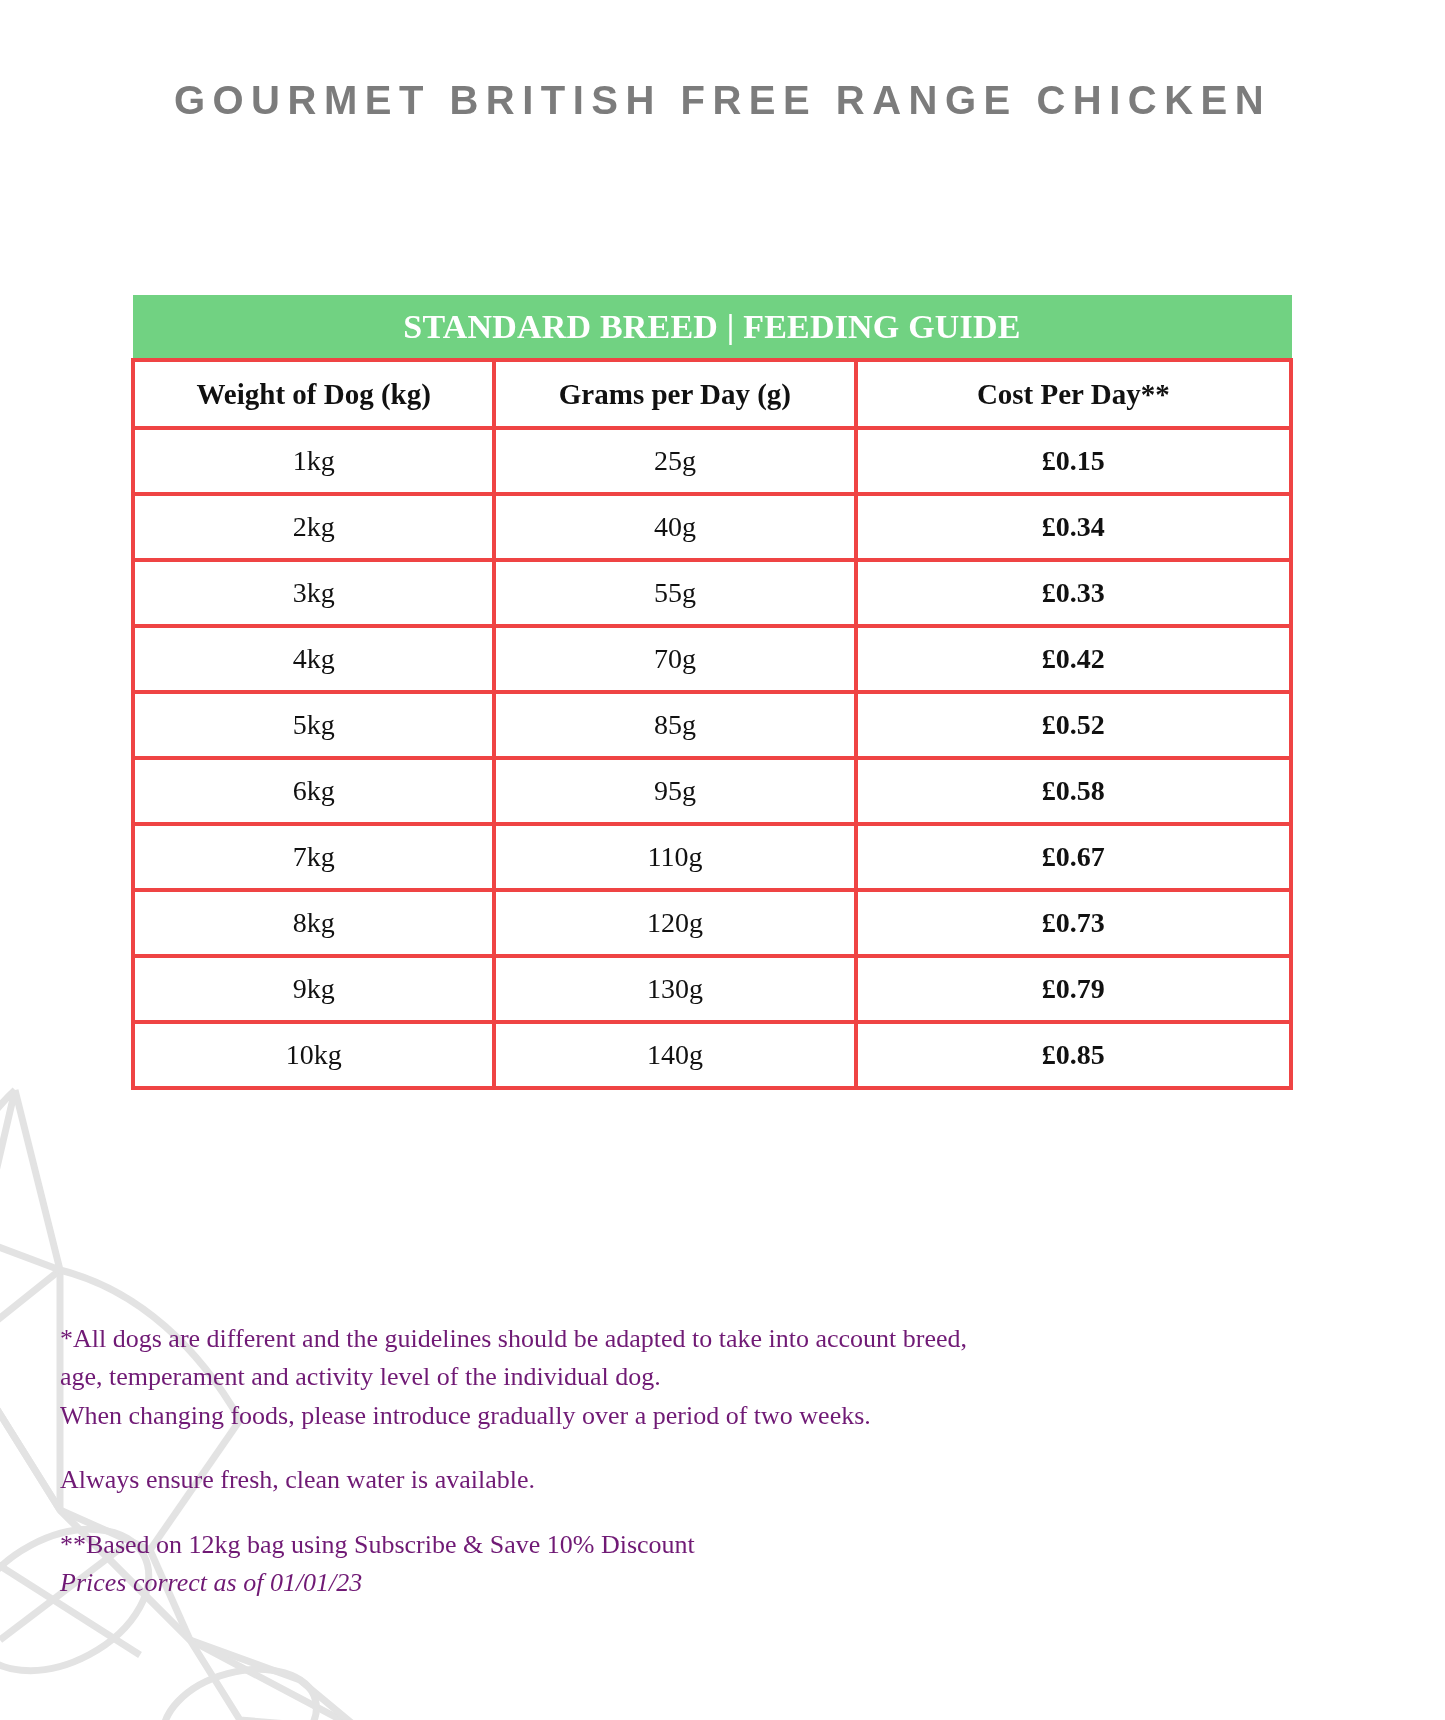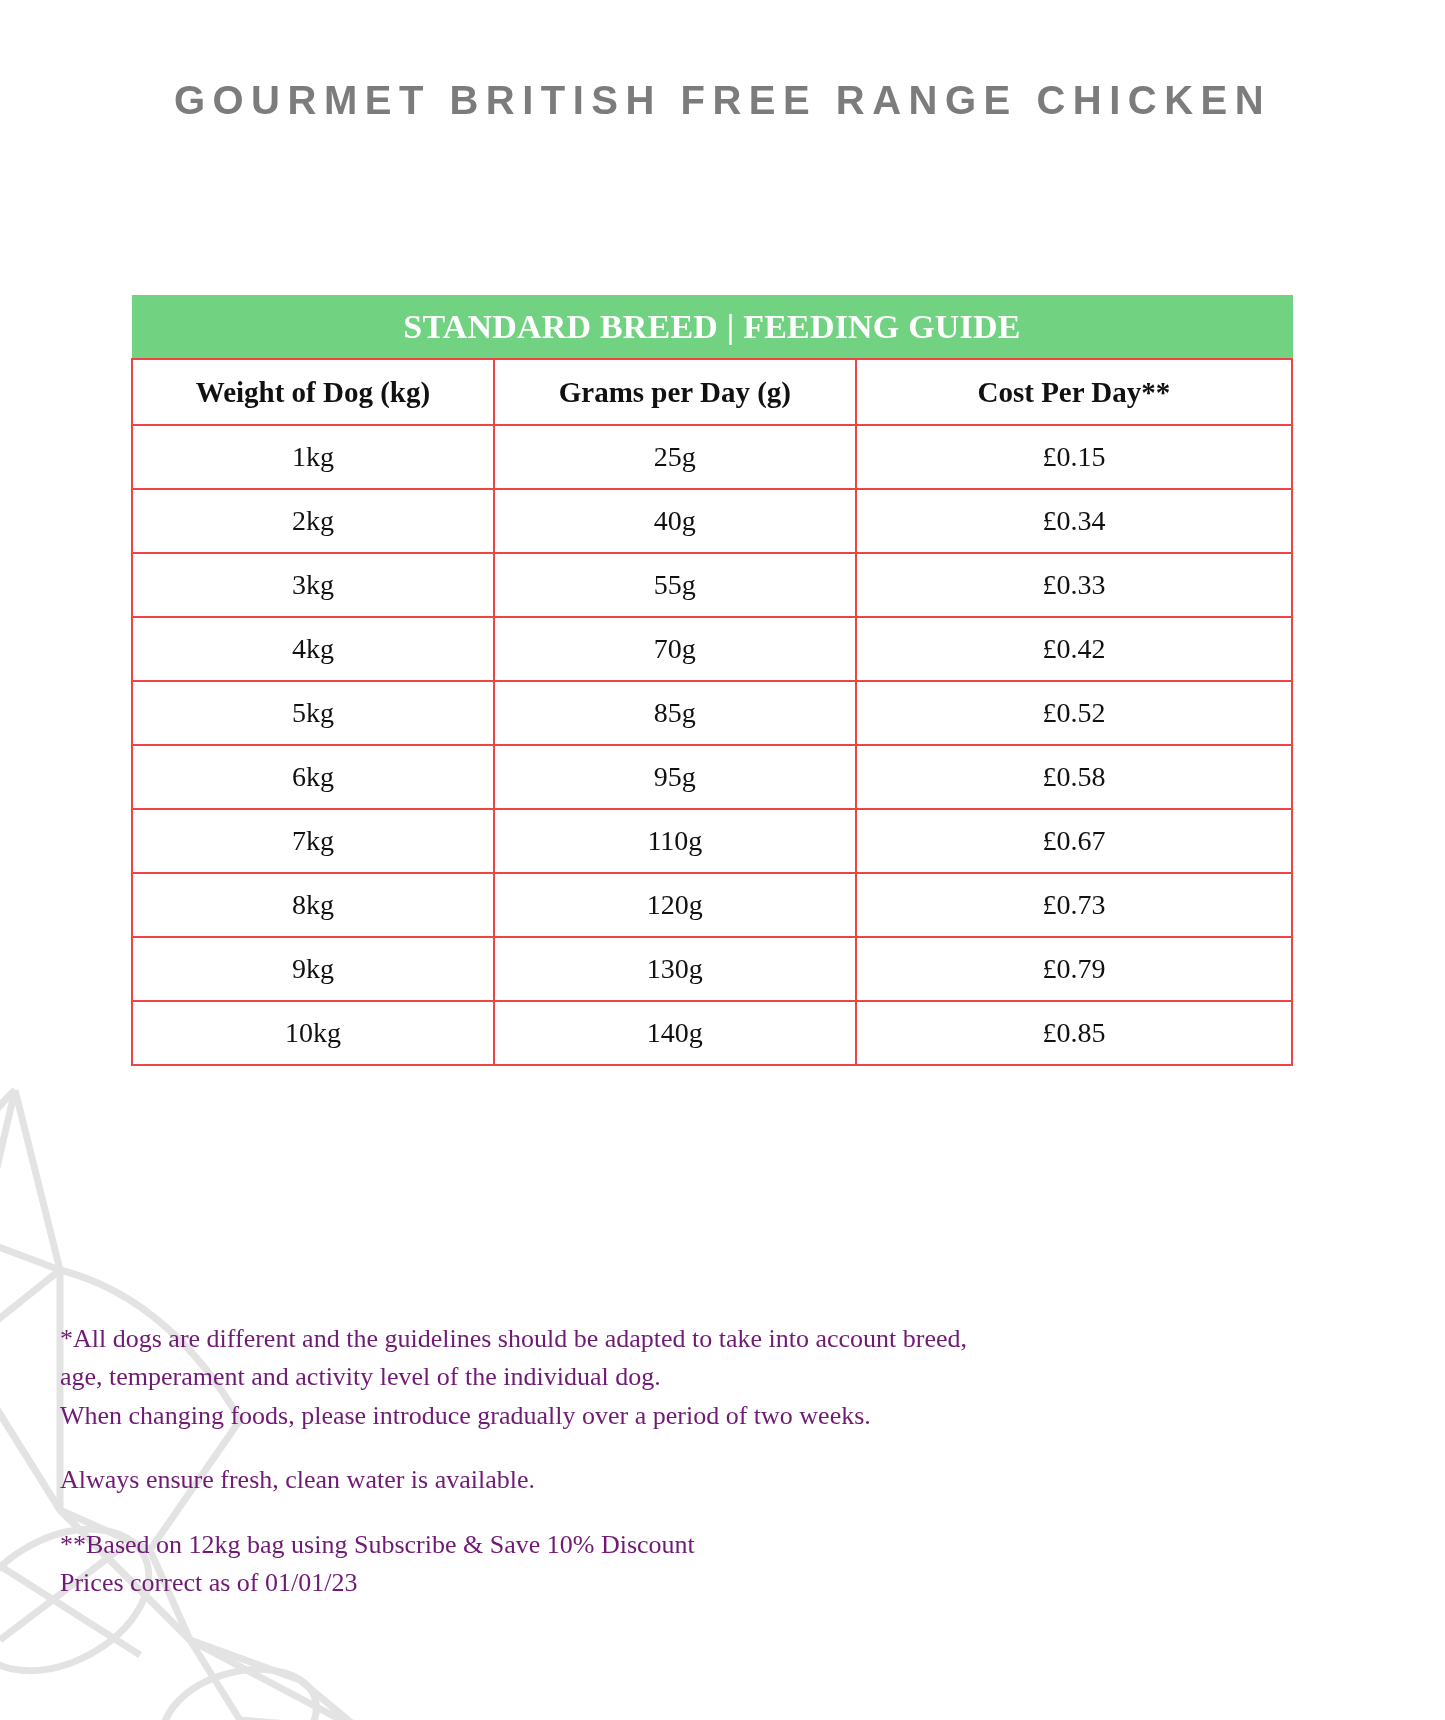--- a/index.html
+++ b/index.html
@@ -49,21 +49,21 @@
     left: 131px;
     width: 1162px;
     z-index: 2;
   }
   table.feeding {
     border-collapse: collapse;
     width: 100%;
     table-layout: fixed;
   }
   table.feeding td, table.feeding th {
-    border: 2px solid #ef4444;
+    border: 4px solid #ef4444;
     padding: 0;
   }
   .banner-cell {
     background: #71d282;
     color: #ffffff;
     text-align: center;
     font-family: "Liberation Serif", serif;
     font-weight: bold;
     font-size: 34px;
     height: 62px;
@@ -79,21 +79,21 @@
     color: #111;
   }
   .cell {
     text-align: center;
     font-family: "Liberation Serif", serif;
     font-size: 28px;
     height: 62px;
     color: #111;
   }
   .cell.cost {
-    font-weight: normal;
+    font-weight: bold;
   }
   col.c1 { width: 31.2%; }
   col.c2 { width: 31.2%; }
   col.c3 { width: 37.6%; }
 
   
   .notes {
     position: absolute;
     top: 1320px;
     left: 60px;
@@ -102,21 +102,21 @@
     font-size: 26px;
     line-height: 1.48;
     color: #701a75;
     z-index: 2;
   }
   .notes .block {
     margin-bottom: 26px;
   }
   .notes .block:last-child { margin-bottom: 0; }
   .notes .line { display: block; }
-  .notes .italic { }
+  .notes .italic { font-style: italic; }
 </style>
 </head>
 <body>
 
 <svg class="bg-art" viewBox="0 0 620 680" xmlns="http://www.w3.org/2000/svg">
   <g fill="none" stroke="#e3e3e3" stroke-width="7">
     <path d="M75 10 C 10 70, -10 180, 20 270 L 120 430 L 250 560 L 420 650"></path>
     <path d="M75 10 L 40 160 L 20 270"></path>
     <path d="M75 10 L 120 190 L 120 430"></path>
     <path d="M20 270 L 120 190"></path>

